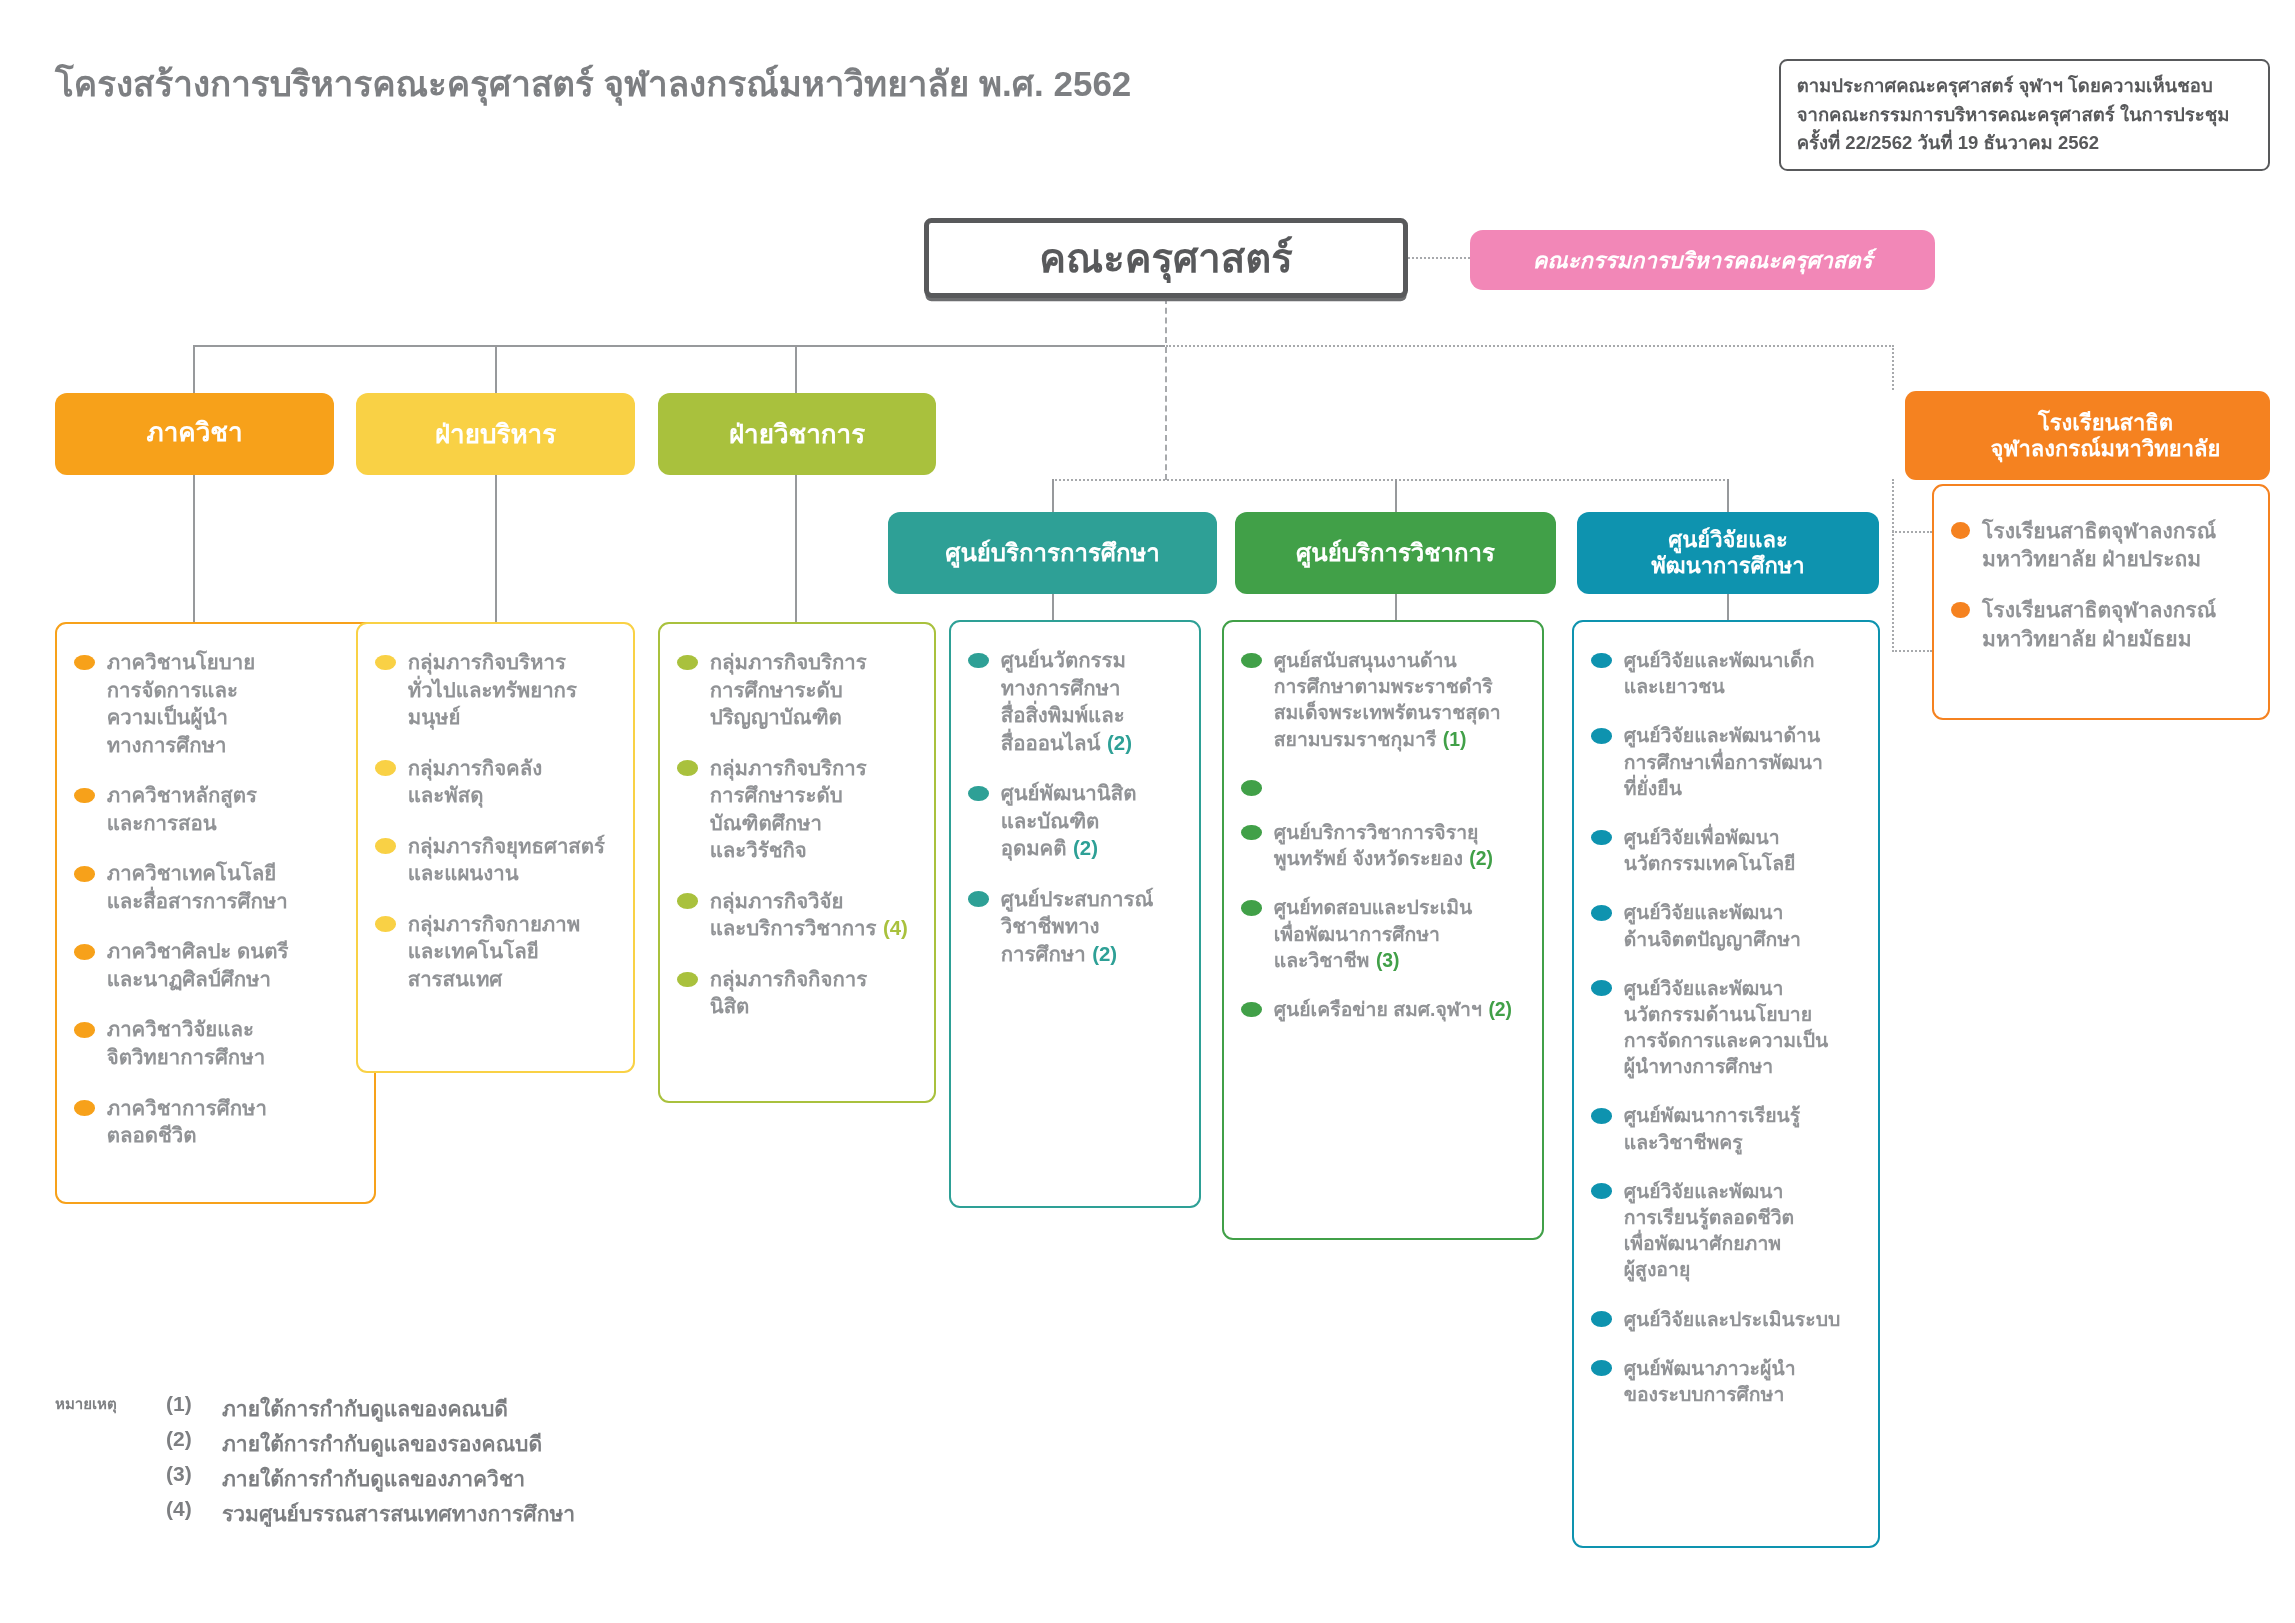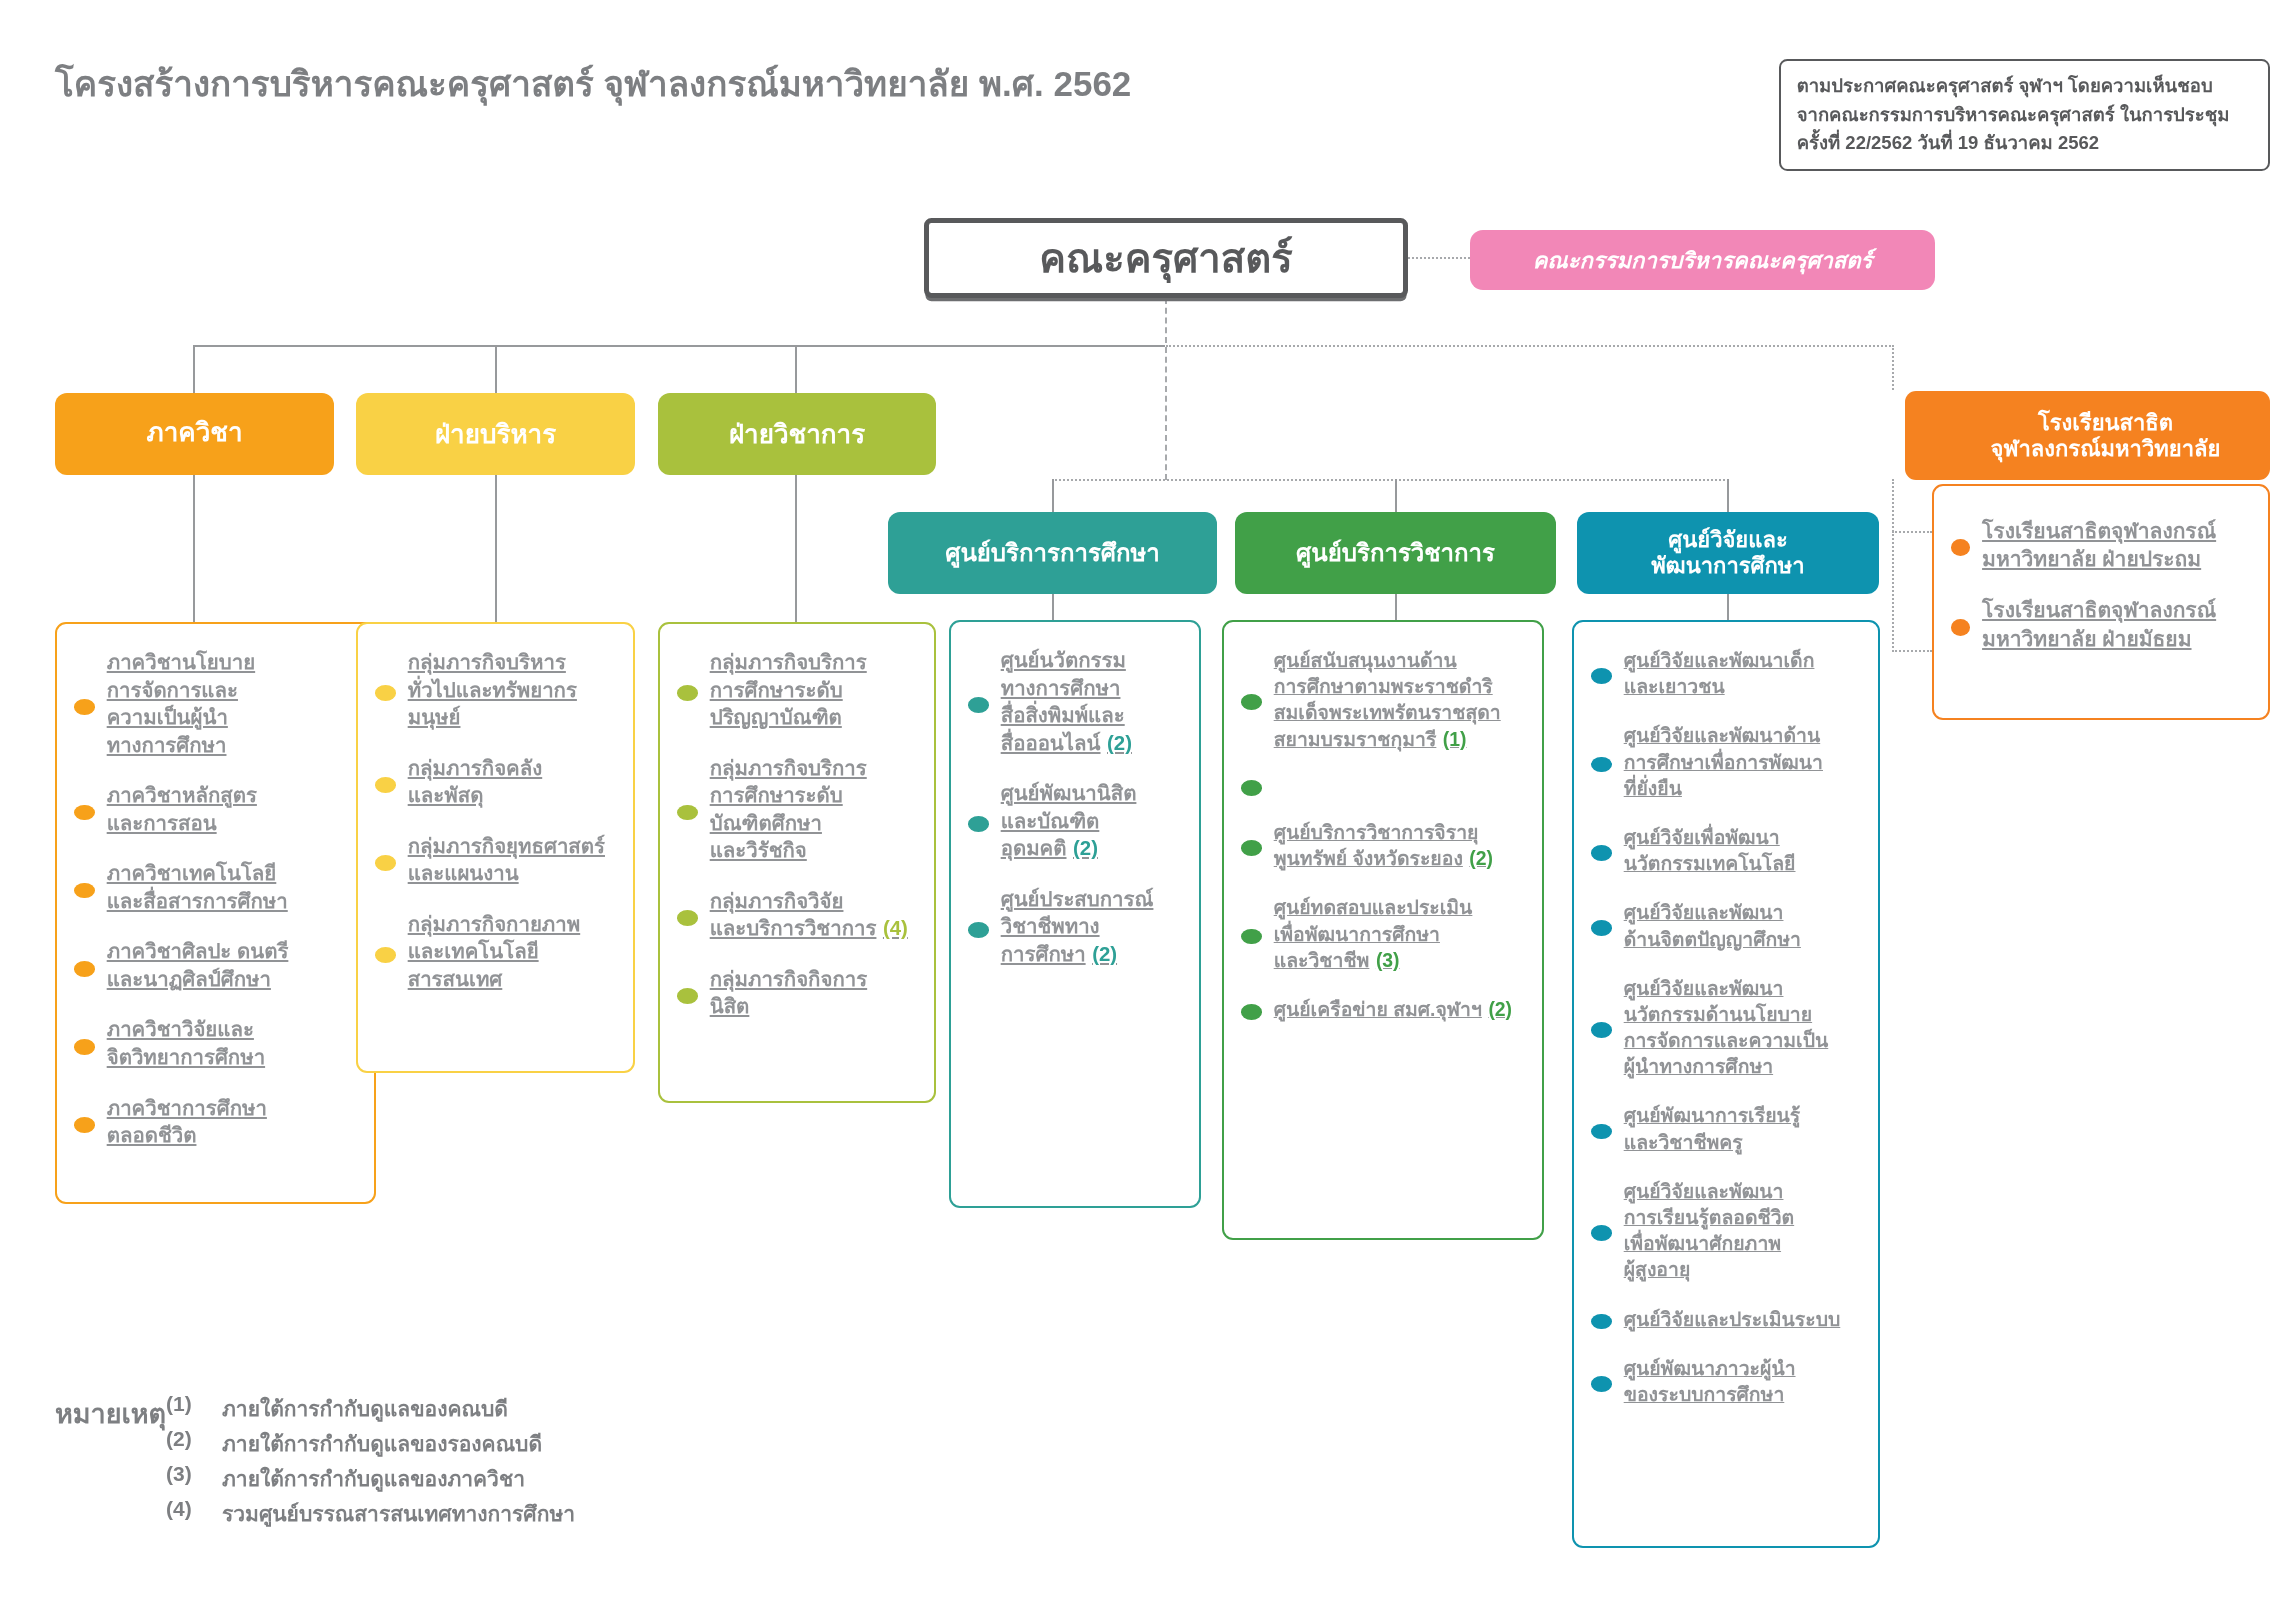--- a/index.html
+++ b/index.html
@@ -45,21 +45,21 @@
     position: absolute; background: #ffffff; border: 2.8px solid; border-radius: 11px;
     padding: 25px 12px 14px 16.7px; color: #919396; font-size: 20.4px; line-height: 1.35;
   }
   .list0 { left: 55px;  top: 622px; width: 321px; height: 582px; border-color: #f7a11a; }
   .list1 { left: 356px;  top: 622px; width: 279px; height: 451px;  border-color: #f9d145; }
   .list2 { left: 658px; top: 622px; width: 278px; height: 481px; border-color: #a9c13d; }
   .list3 { left: 949px; top: 620px; width: 252px; height: 588px; border-color: #2ea096; }
   .list4 { left: 1222px; top: 620px; width: 322px; height: 620px; border-color: #41a048; font-size: 19.4px; }
   .list5 { left: 1572px; top: 620px; width: 308px; height: 928px; border-color: #0e93af; font-size: 19.4px; }
   .school-list { left: 1932px; top: 484px; width: 338px; height: 236px; border-color: #f58220; padding-top: 30.5px; font-size: 21px; }
-  .item { display: flex; align-items: center; margin-bottom: 23px; text-decoration: underline; }
+  .item { display: flex; align-items: flex-start; margin-bottom: 23px; }
   .bullet { flex: 0 0 auto; width: 21px; height: 15.7px; border-radius: 50%; margin: 5.6px 12px 0 0; }
   .b0 { background: #f7a11a; } .b1 { background: #f9d145; } .b2 { background: #a9c13d; }
   .b3 { background: #2ea096; } .b4 { background: #41a048; } .b5 { background: #0e93af; }
   .bs { background: #f58220; width: 19.4px; height: 16.7px; }
   .itxt { white-space: pre-line; }
   .inote { margin-left: 6.5px; }
   .n2 { color: #a9c13d; } .n3 { color: #2ea096; } .n4 { color: #41a048; }
   
   .ln { position: absolute; }
   .solid-h { border-top: 2.8px solid #97999c; }
@@ -82,21 +82,21 @@
   .c-e1    { left: 1052px; top: 479px; height: 33px;  }
   .c-e2    { left: 1395px; top: 479px; height: 33px;  }
   .c-e3    { left: 1727px; top: 479px; height: 33px;  }
   .c-e1b   { left: 1052px; top: 594px; height: 27px;  }
   .c-e2b   { left: 1395px; top: 594px; height: 27px;  }
   .c-e3b   { left: 1727px; top: 594px; height: 27px;  }
   .c-sch2  { left: 1892px; top: 479px; height: 173px; }
   .c-si1   { left: 1892px; top: 531px; width: 40px;   }
   .c-si2   { left: 1892px; top: 650px; width: 40px;   }
   
-  .fn-label { position: absolute; left: 55px; top: 1392px; font-size: 27px; color: #7d7f82; text-align: right; }
+  .fn-label { position: absolute; left: 55px; top: 1392px; font-size: 15px; color: #7d7f82; text-align: right; }
   .footnotes { position: absolute; left: 166px; top: 1392px; font-size: 21px; color: #7d7f82; }
   .fn-row { display: flex; height: 35px; align-items: flex-start; }
   .fn-num { width: 56px; flex: 0 0 auto; }
 </style>
 </head>
 <body>
 
 <div class="canvas">
 
   <div class="title">โครงสร้างการบริหารคณะครุศาสตร์ จุฬาลงกรณ์มหาวิทยาลัย พ.ศ. 2562</div>

